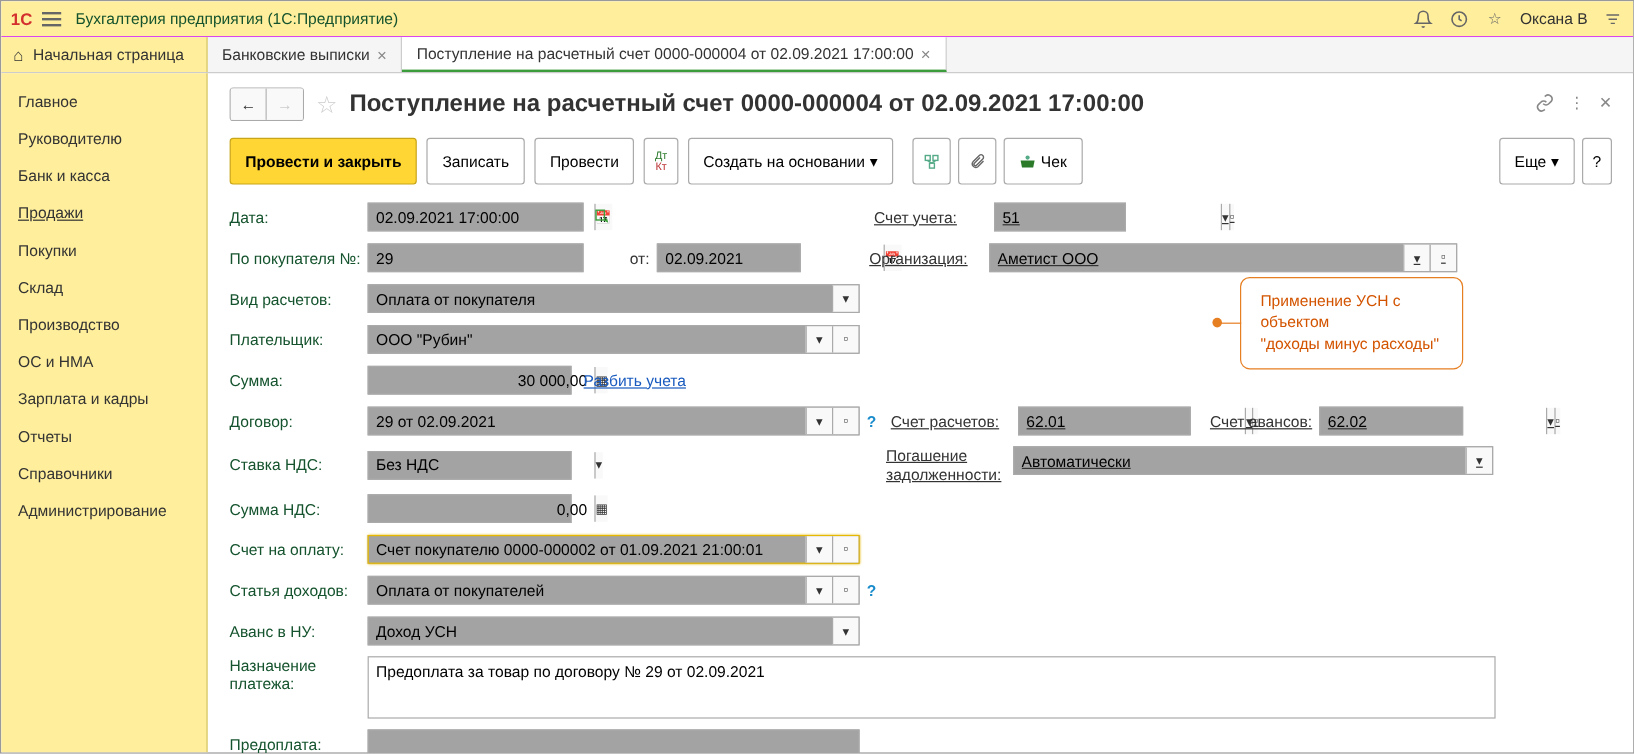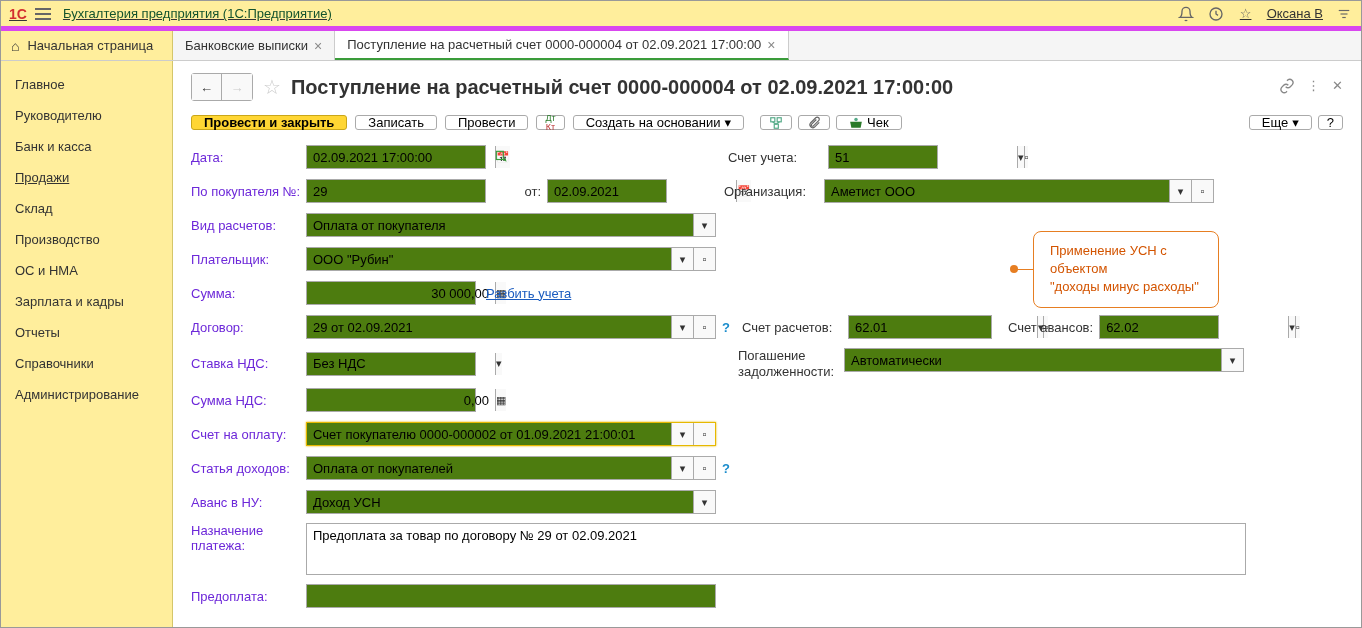--- a/index.html
+++ b/index.html
@@ -1,19 +1,19 @@
 <!DOCTYPE html>
 <html><head>
 <meta charset="utf-8">
 <style>
 * { box-sizing: border-box; margin: 0; padding: 0; font-family: Arial, sans-serif; }
 body { font-size: 13px; color: #333; background: #fff; width: 1362px; height: 628px; overflow: hidden; border: 1px solid #999; }
 
 
-.title-bar { background: #ffee9c; height: 30px; display: flex; align-items: center; padding: 0 8px; border-bottom: 5px solid #d946ef; text-decoration: underline; }
+.title-bar { background: #ffee9c; height: 30px; display: flex; align-items: center; padding: 0 8px; border-bottom: 1px solid #d946ef; }
 .logo-1c { color: #d32f2f; font-weight: bold; font-size: 14px; margin-right: 8px; }
 .hamburger-icon { width: 16px; height: 12px; margin-right: 12px; cursor: pointer; display: flex; flex-direction: column; justify-content: space-between; }
 .hamburger-icon span { height: 2px; background: #666; }
 .title-text { flex: 1; color: #14532d; }
 .title-icons { display: flex; gap: 12px; align-items: center; }
 .title-icon { width: 18px; height: 18px; cursor: pointer; color: #666; display: flex; align-items: center; justify-content: center; }
 
 
 .tabs-bar { background: #f5f5f5; height: 30px; display: flex; align-items: stretch; border-bottom: 1px solid #ccc; }
 .tab { padding: 0 12px; display: flex; align-items: center; border-right: 1px solid #ccc; cursor: pointer; gap: 6px; }
@@ -34,39 +34,39 @@
 .nav-btns { display: flex; border: 1px solid #aaa; border-radius: 3px; }
 .nav-btn { width: 30px; height: 26px; display: flex; align-items: center; justify-content: center; cursor: pointer; background: #f9f9f9; }
 .nav-btn:first-child { border-right: 1px solid #aaa; }
 .nav-btn.disabled { color: #ccc; }
 .star-icon { color: #ccc; font-size: 20px; }
 .page-title { font-size: 20px; font-weight: bold; color: #333; flex: 1; }
 .header-actions { display: flex; gap: 12px; color: #888; }
 
 
 .toolbar { display: flex; gap: 8px; margin-bottom: 14px; align-items: center; }
-.btn { border: 1px solid #aaa; background: #fff; padding: 5px 12px; border-radius: 3px; cursor: pointer; font-size: 13px; display: flex; align-items: center; gap: 4px; height: 15px; }
+.btn { border: 1px solid #aaa; background: #fff; padding: 5px 12px; border-radius: 3px; cursor: pointer; font-size: 13px; display: flex; align-items: center; gap: 4px; height: 39px; }
 .btn.primary { background: #ffd633; font-weight: bold; border-color: #c9a619; }
 .btn.icon-only { padding: 5px 8px; }
 .toolbar-group { display: flex; gap: 6px; margin-left: 8px; }
 .toolbar-right { margin-left: auto; display: flex; gap: 6px; }
 
 
 .form-row { display: flex; align-items: center; margin-bottom: 8px; min-height: 26px; }
-.form-label { width: 115px; color: #6d28d9; flex-shrink: 0; }
+.form-label { width: 115px; color: #14532d; flex-shrink: 0; }
 .form-label-s { width: 45px; }
-.input-wrap { display: flex; border: 1px solid #aaa; background: #4d7c0f; height: 24px; align-items: stretch; }
+.input-wrap { display: flex; border: 1px solid #aaa; background: #a3a3a3; height: 24px; align-items: stretch; }
 .input-wrap.highlight { border: 1px solid #e6b800; box-shadow: 0 0 2px #e6b800; }
 .input-wrap input, .input-wrap .input-text { flex: 1; border: none; padding: 0 6px; font-size: 13px; outline: none; background: transparent; }
 .input-btn { width: 22px; border-left: 1px solid #aaa; display: flex; align-items: center; justify-content: center; cursor: pointer; background: #f9f9f9; font-size: 11px; }
 .link { color: #1a5bbf; text-decoration: underline; cursor: pointer; margin-left: 10px; }
 .help-q { color: #1a8ccc; margin-left: 6px; cursor: pointer; font-weight: bold; }
 .extra-icon { margin-left: 8px; cursor: pointer; color: #666; }
 
-.right-col { margin-left: 40px; display: flex; align-items: center; }
+.right-col { margin-left: 40px; display: flex; align-items: center; text-decoration: underline; }
 .right-label { width: 100px; flex-shrink: 0; }
 
 
 .callout { position: absolute; border: 1px solid #e67e22; border-radius: 8px; padding: 10px 16px; color: #d35400; background: #fff; font-size: 13px; line-height: 1.4; }
 .callout::before { content: ''; position: absolute; left: -20px; top: 50%; width: 20px; height: 1px; background: #e67e22; }
 .callout::after { content: ''; position: absolute; left: -24px; top: calc(50% - 4px); width: 8px; height: 8px; border-radius: 50%; background: #e67e22; }
 
 textarea.memo { border: 1px solid #aaa; padding: 4px 6px; font-size: 13px; font-family: inherit; resize: none; }
 
 .dtkt { font-size: 9px; line-height: 9px; display: inline-flex; flex-direction: column; }
@@ -123,20 +123,21 @@
     <span class="tab-close">×</span>
   </div>
 </div>
 
 <div class="main-layout">
   <div class="sidebar">
     <div class="sidebar-item">Главное</div>
     <div class="sidebar-item">Руководителю</div>
     <div class="sidebar-item">Банк и касса</div>
     <div class="sidebar-item active">Продажи</div>
+    <div class="sidebar-item">Покупки</div>
     <div class="sidebar-item">Склад</div>
     <div class="sidebar-item">Производство</div>
     <div class="sidebar-item">ОС и НМА</div>
     <div class="sidebar-item">Зарплата и кадры</div>
     <div class="sidebar-item">Отчеты</div>
     <div class="sidebar-item">Справочники</div>
     <div class="sidebar-item">Администрирование</div>
   </div>
 
   <div class="content">

